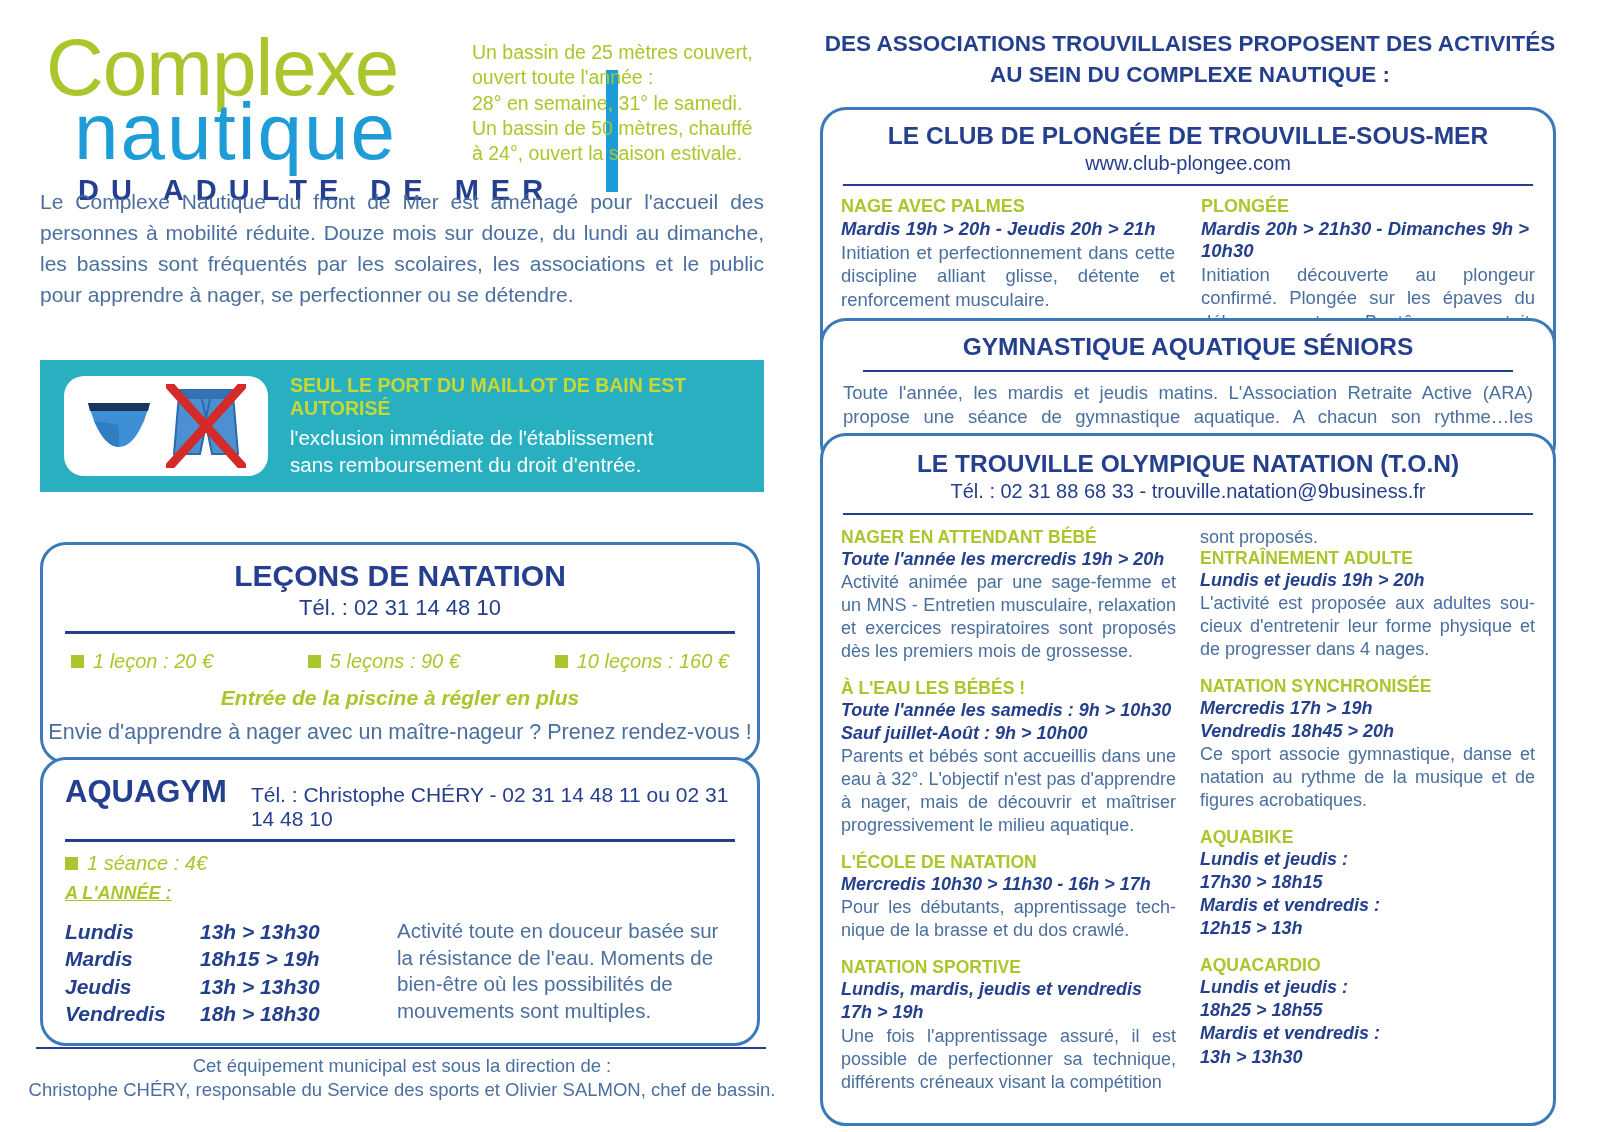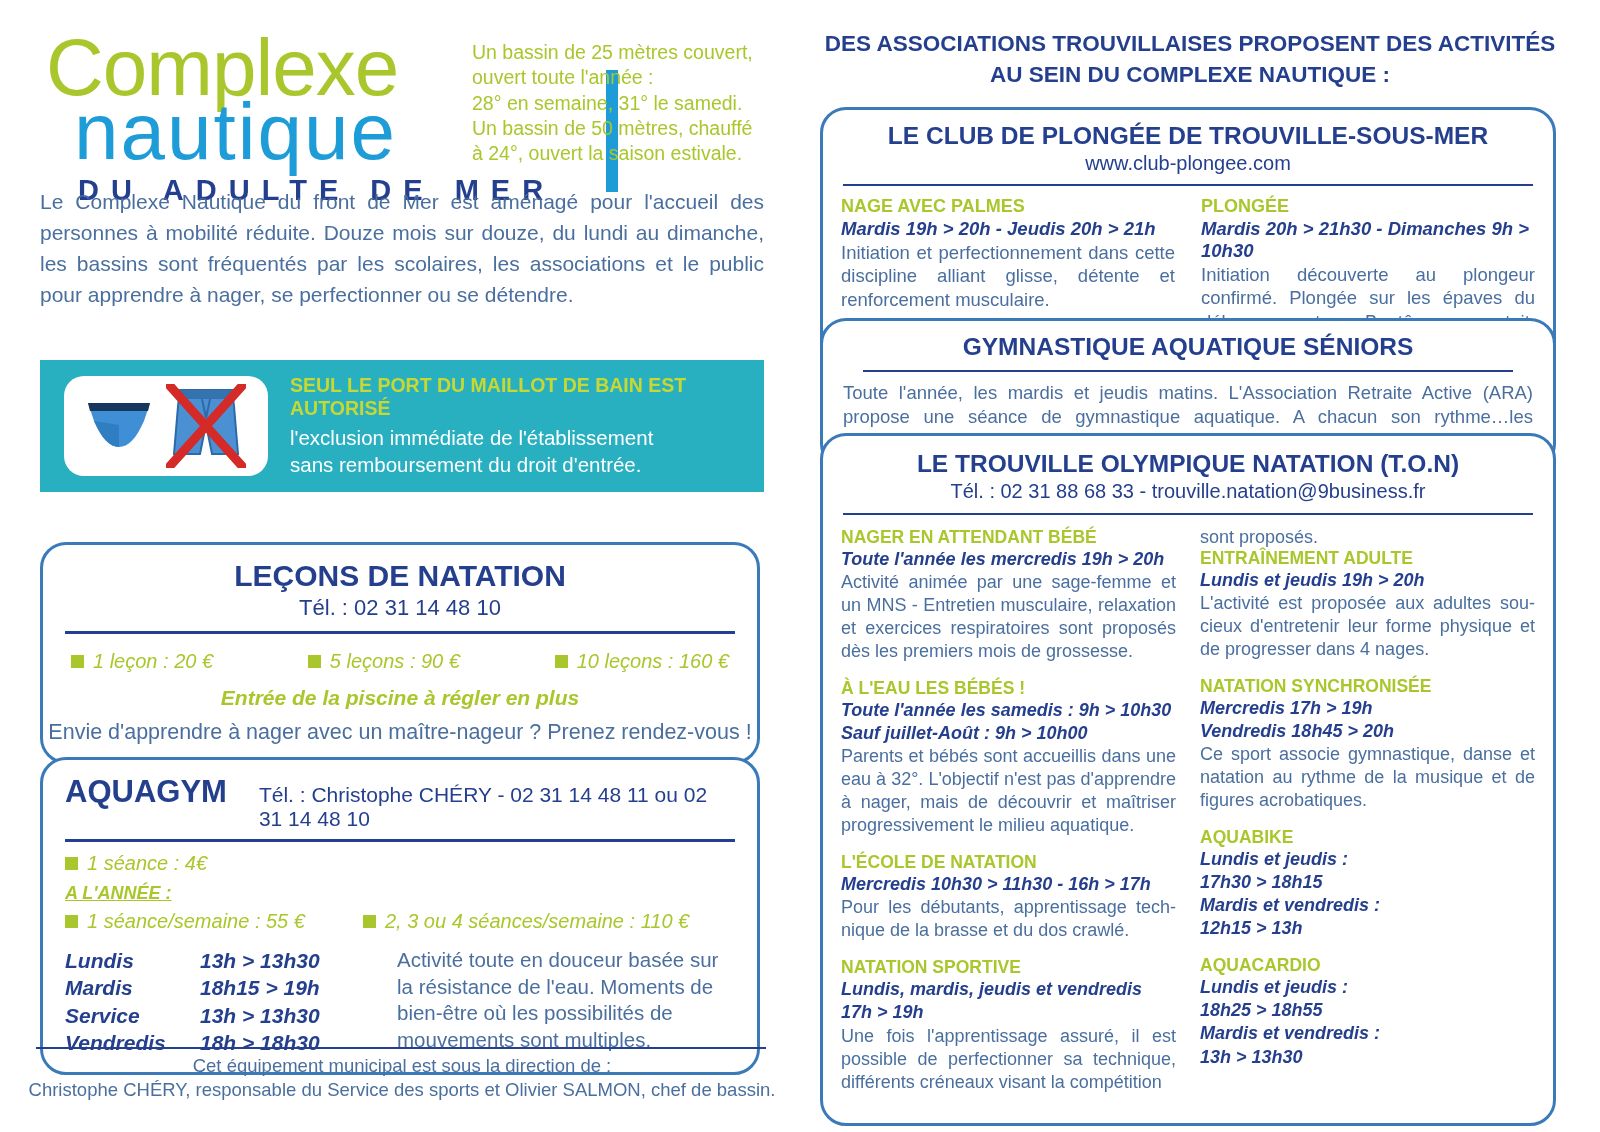--- a/index.html
+++ b/index.html
@@ -45,21 +45,21 @@
   .lessons-title{font-size:30px; font-weight:bold; color:var(--navy);}
   .lessons-tel{font-size:22px; color:var(--navy); margin-top:2px;}
   .lessons .rule{margin:10px 22px;}
   .prices-row{display:flex; justify-content:space-between; padding:6px 28px 0; text-align:left;}
   .price-item{color:var(--green); font-style:italic; font-size:20px; display:flex; align-items:center; gap:9px;}
   .lessons-note{color:var(--green); font-style:italic; font-weight:bold; font-size:21px; margin-top:13px;}
   .lessons-cta{color:var(--steel); font-size:21.5px; margin-top:10px;}
 
   
   .aquagym{position:absolute; left:0; top:729px; width:720px; padding:14px 22px 16px;}
-  .aquagym-head{display:flex; align-items:baseline; gap:32px;}
+  .aquagym-head{display:flex; align-items:baseline; gap:24px;}
   .aquagym-title{font-size:31px; font-weight:bold; color:var(--navy);}
   .aquagym-tel{font-size:21px; color:var(--navy);}
   .aquagym .rule{margin:8px 0 10px;}
   .ag-price1{color:var(--green); font-style:italic; font-size:20px; display:flex; align-items:center; gap:9px;}
   .ag-annual{color:var(--green); font-style:italic; font-weight:bold; font-size:18px; text-decoration:underline; margin-top:8px;}
   .ag-prices2{display:flex; gap:58px; margin-top:6px;}
   .ag-bottom{display:flex; margin-top:14px;}
   .ag-schedule{width:320px; color:var(--navy); font-weight:bold; font-style:italic; font-size:21px; line-height:1.3;}
   .ag-row{display:flex;}
   .ag-day{width:135px;}
@@ -180,42 +180,32 @@
       <div class="aquagym-head">
         <span class="aquagym-title">AQUAGYM</span>
         <span class="aquagym-tel">Tél. : Christophe CHÉRY - 02 31 14 48 11 ou 02 31 14 48 10</span>
       </div>
       <div class="rule"></div>
       <div class="ag-price1">
         <span class="bullet"></span>
         <span>1 séance : 4€</span>
       </div>
       <div class="ag-annual">A L'ANNÉE :</div>
-      <div class="ag-prices2">
-        <span class="price-item">
-            <span class="bullet"></span>
-            <span>1 séance/semaine : 55 €</span>
-          </span>
-        <span class="price-item">
-            <span class="bullet"></span>
-            <span>2, 3 ou 4 séances/semaine : 110 €</span>
-          </span>
-      </div>
       <div class="ag-bottom">
         <div class="ag-schedule">
           <div class="ag-row">
               <span class="ag-day">Lundis</span>
               <span>13h &gt; 13h30</span>
             </div>
           <div class="ag-row">
               <span class="ag-day">Mardis</span>
               <span>18h15 &gt; 19h</span>
             </div>
           <div class="ag-row">
-              <span class="ag-day">Service</span>
+              <span class="ag-day">Jeudis</span>
               <span>13h &gt; 13h30</span>
             </div>
           <div class="ag-row">
               <span class="ag-day">Vendredis</span>
               <span>18h &gt; 18h30</span>
             </div>
         </div>
         <div class="ag-desc">Activité toute en douceur basée sur la résistance de l'eau. Moments de bien-être où les possibilités de mouvements sont multiples.</div>
       </div>
     </div>

